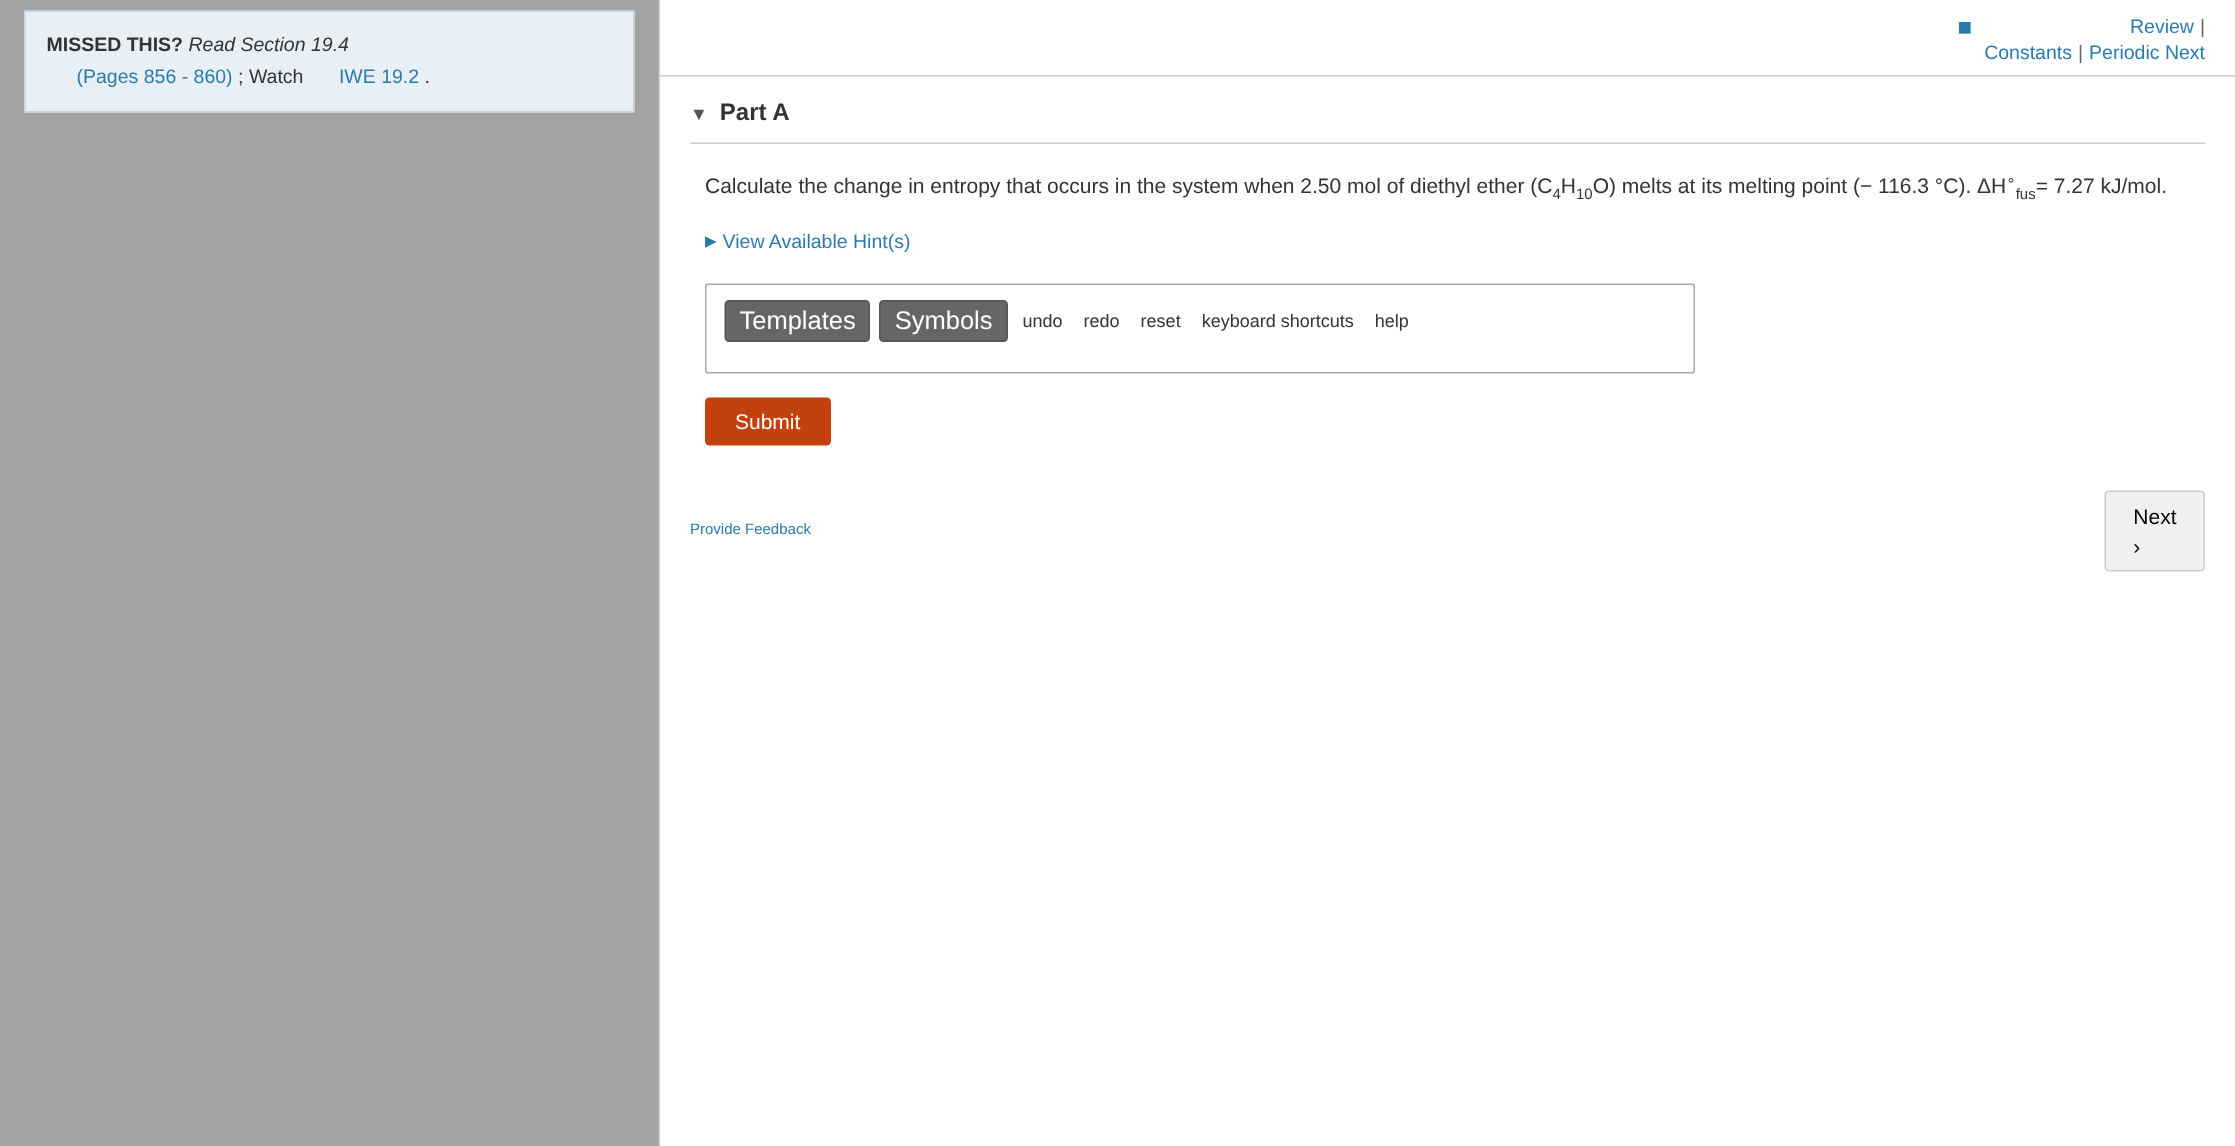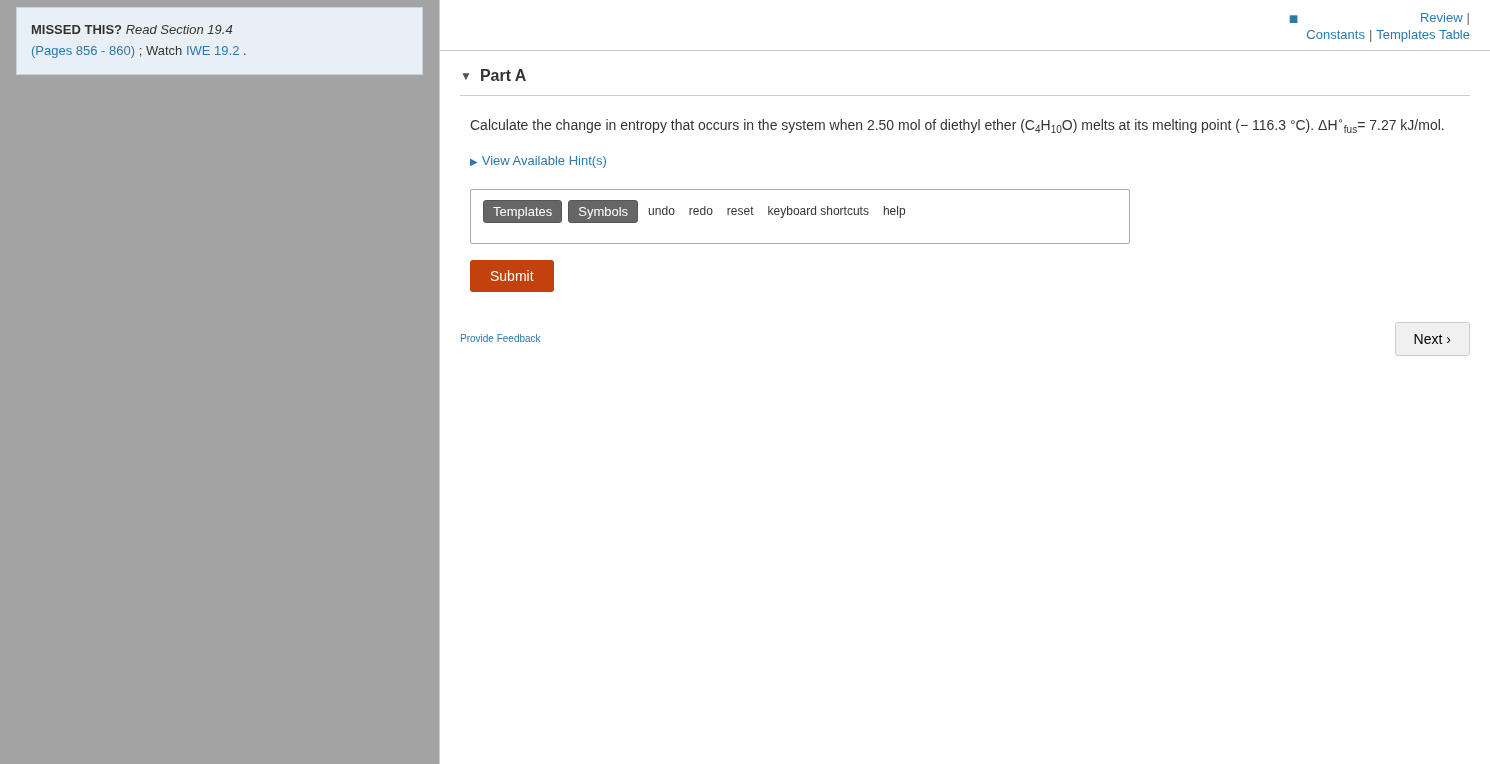--- a/index.html
+++ b/index.html
@@ -29,20 +29,21 @@
       font-size: 13px;
       line-height: 1.6;
       color: #333;
     }
     .missed-box .label {
       font-weight: bold;
     }
     .missed-box a {
       color: #2a7aad;
       text-decoration: none;
+      margin-left: 20px;
     }
 
     
     .main-content {
       flex: 1;
       padding: 0;
       position: relative;
     }
     
     .top-bar {
@@ -143,21 +144,21 @@
       gap: 6px;
       margin-bottom: 10px;
       flex-wrap: wrap;
     }
     .toolbar-btn {
       background: #666;
       color: #fff;
       border: 1px solid #555;
       border-radius: 3px;
       padding: 3px 9px;
-      font-size: 13px;
+      font-size: 17px;
       cursor: pointer;
     }
     .toolbar-text-btn {
       background: none;
       border: none;
       color: #333;
       font-size: 12px;
       cursor: pointer;
       padding: 2px 4px;
       text-align: right;
@@ -210,20 +211,21 @@
     .next-btn {
       background: #f0f0f0;
       border: 1px solid #ccc;
       border-radius: 3px;
       padding: 8px 18px;
       font-size: 14px;
       cursor: pointer;
       display: flex;
       align-items: flex-start;
       gap: 4px;
+      flex-direction: column;
     }
 
     
     .math-delta { font-style: italic; }
     sub { font-size: 10px; }
     sup { font-size: 10px; }
   </style>
 </head>
 <body>
 
@@ -246,21 +248,21 @@
     <div class="top-bar">
       <span class="top-bar-icon">■</span>
       <div class="top-bar-links">
         <div class="top-bar-row">
           <a href="#">Review</a>
           <span class="separator">|</span>
         </div>
         <div class="top-bar-row">
           <a href="#">Constants</a>
           <span class="separator">|</span>
-          <a href="#">Templates Table</a>
+          <a href="#">Periodic Next</a>
         </div>
       </div>
     </div>
 
     <div class="part-section">
       <div class="part-header">
         <span class="part-arrow">▼</span>
         <span class="part-title">Part A</span>
       </div>
 

